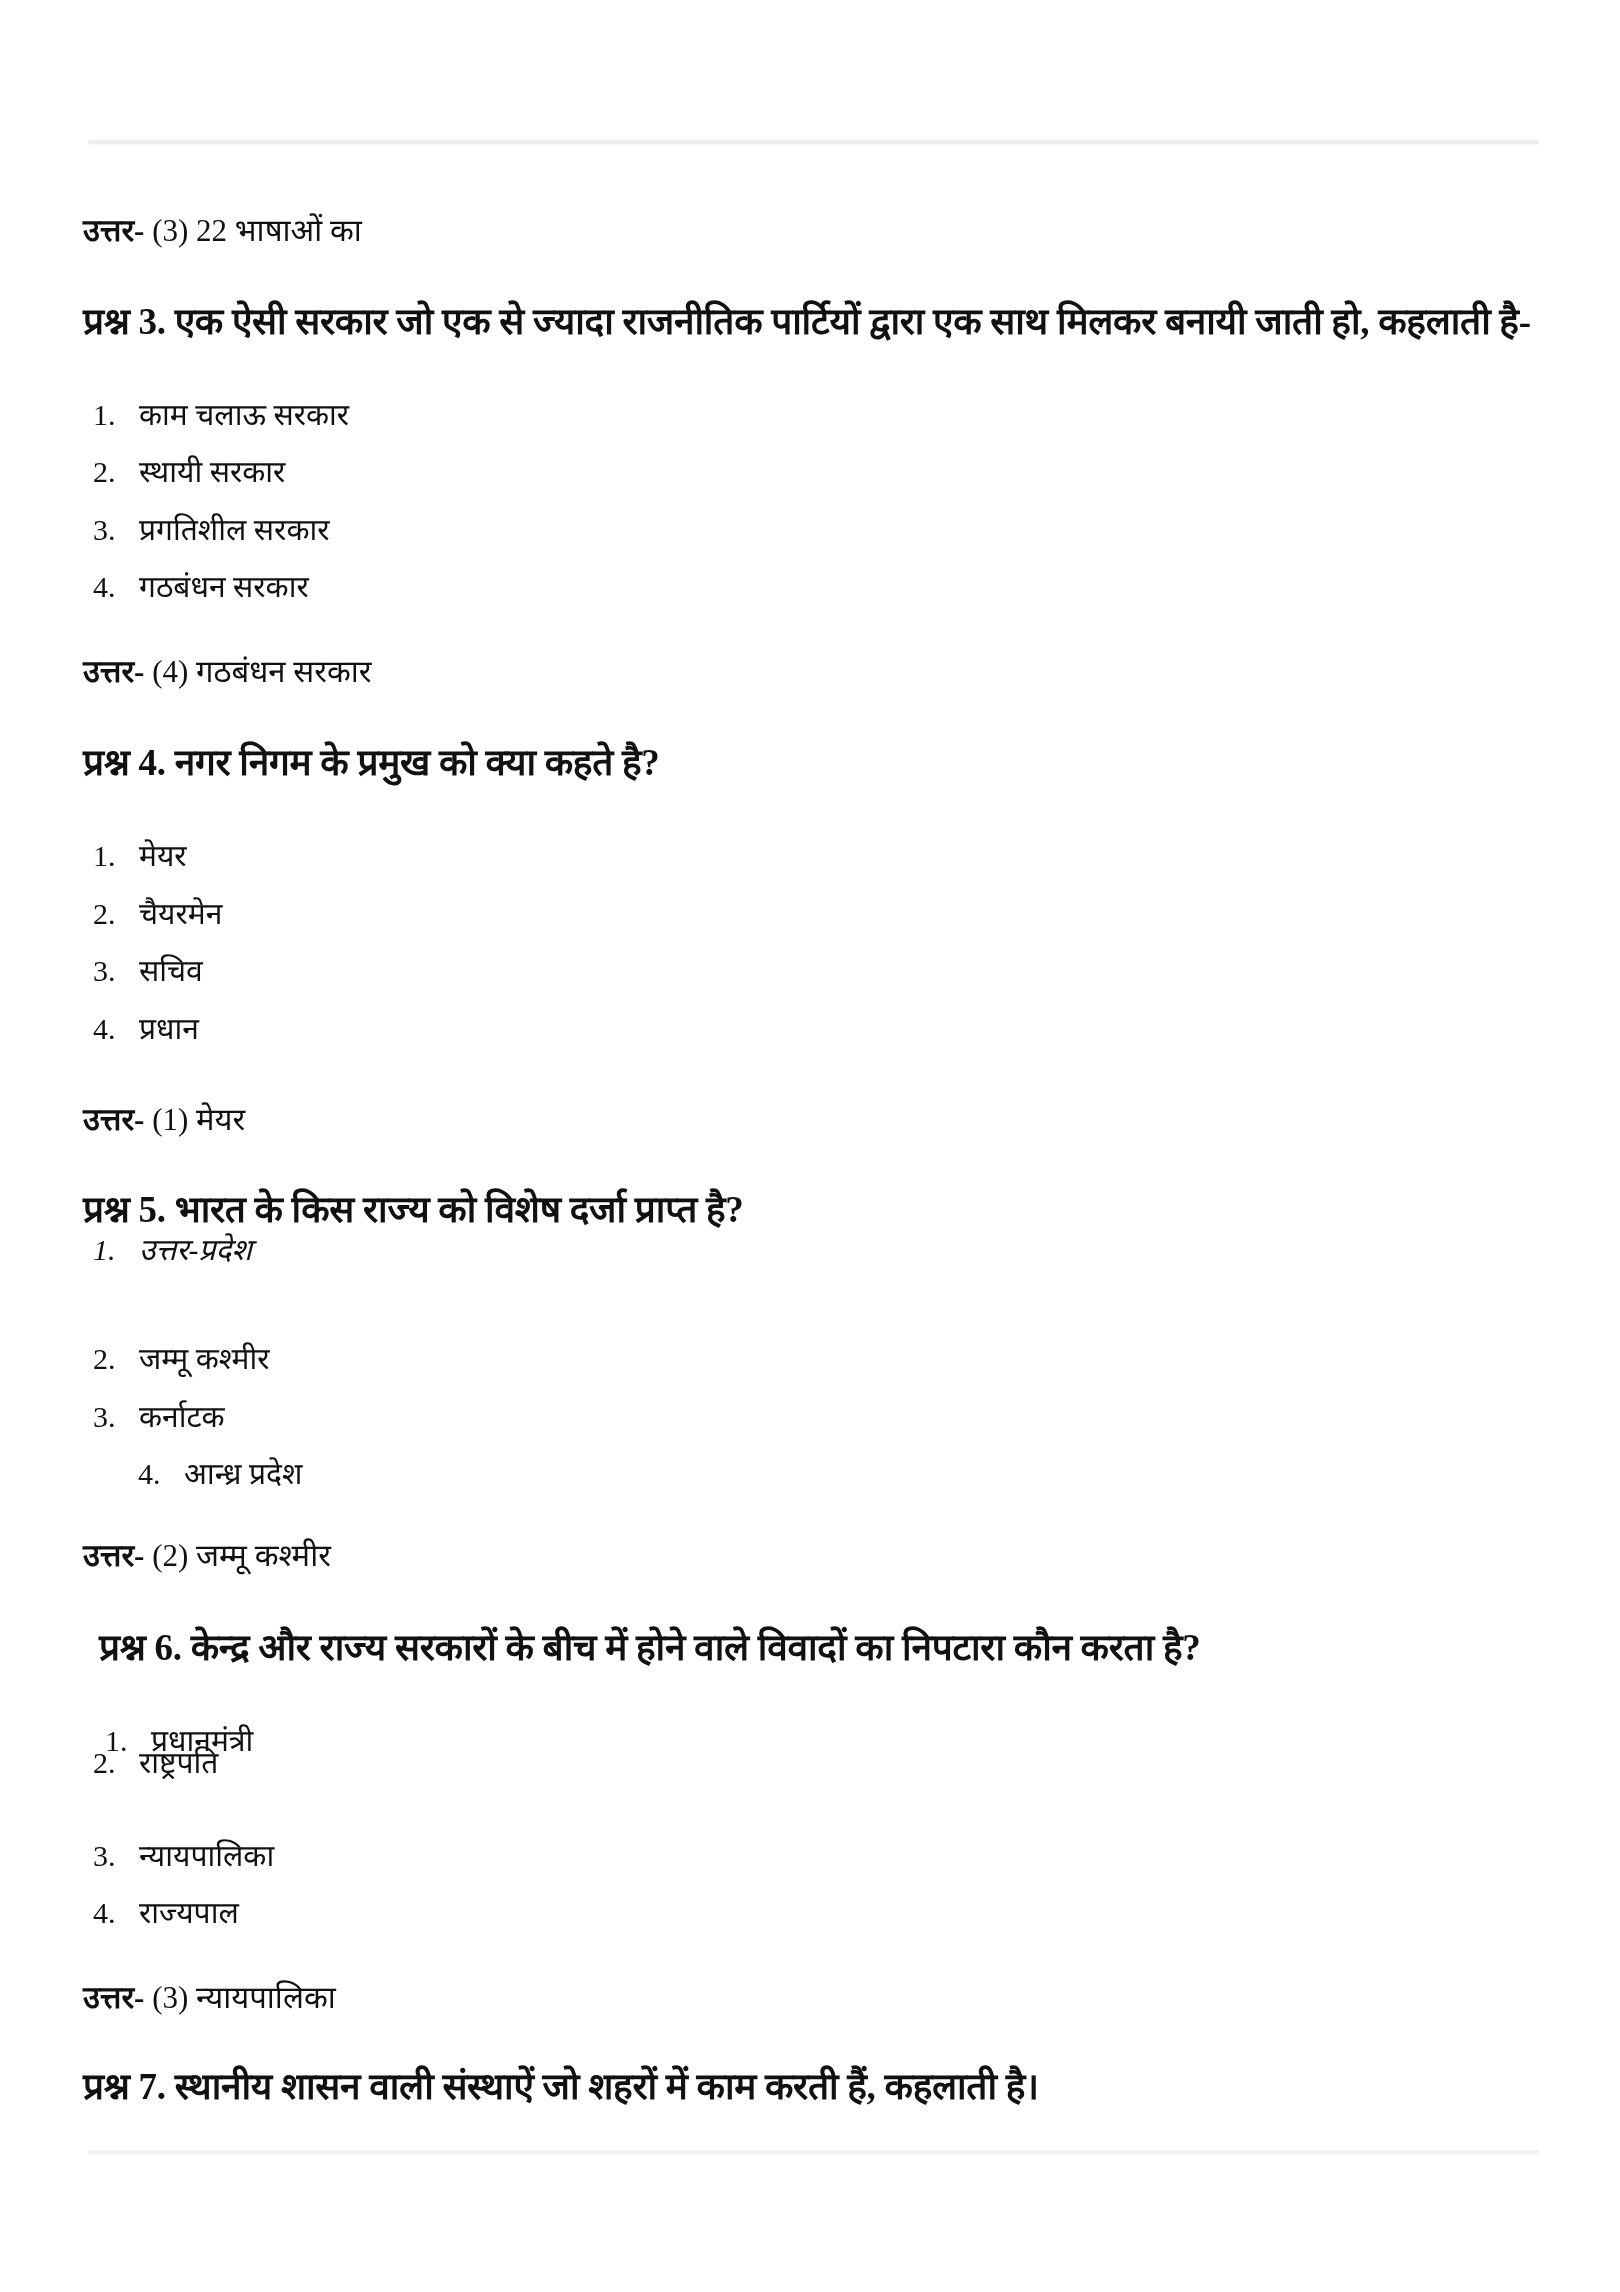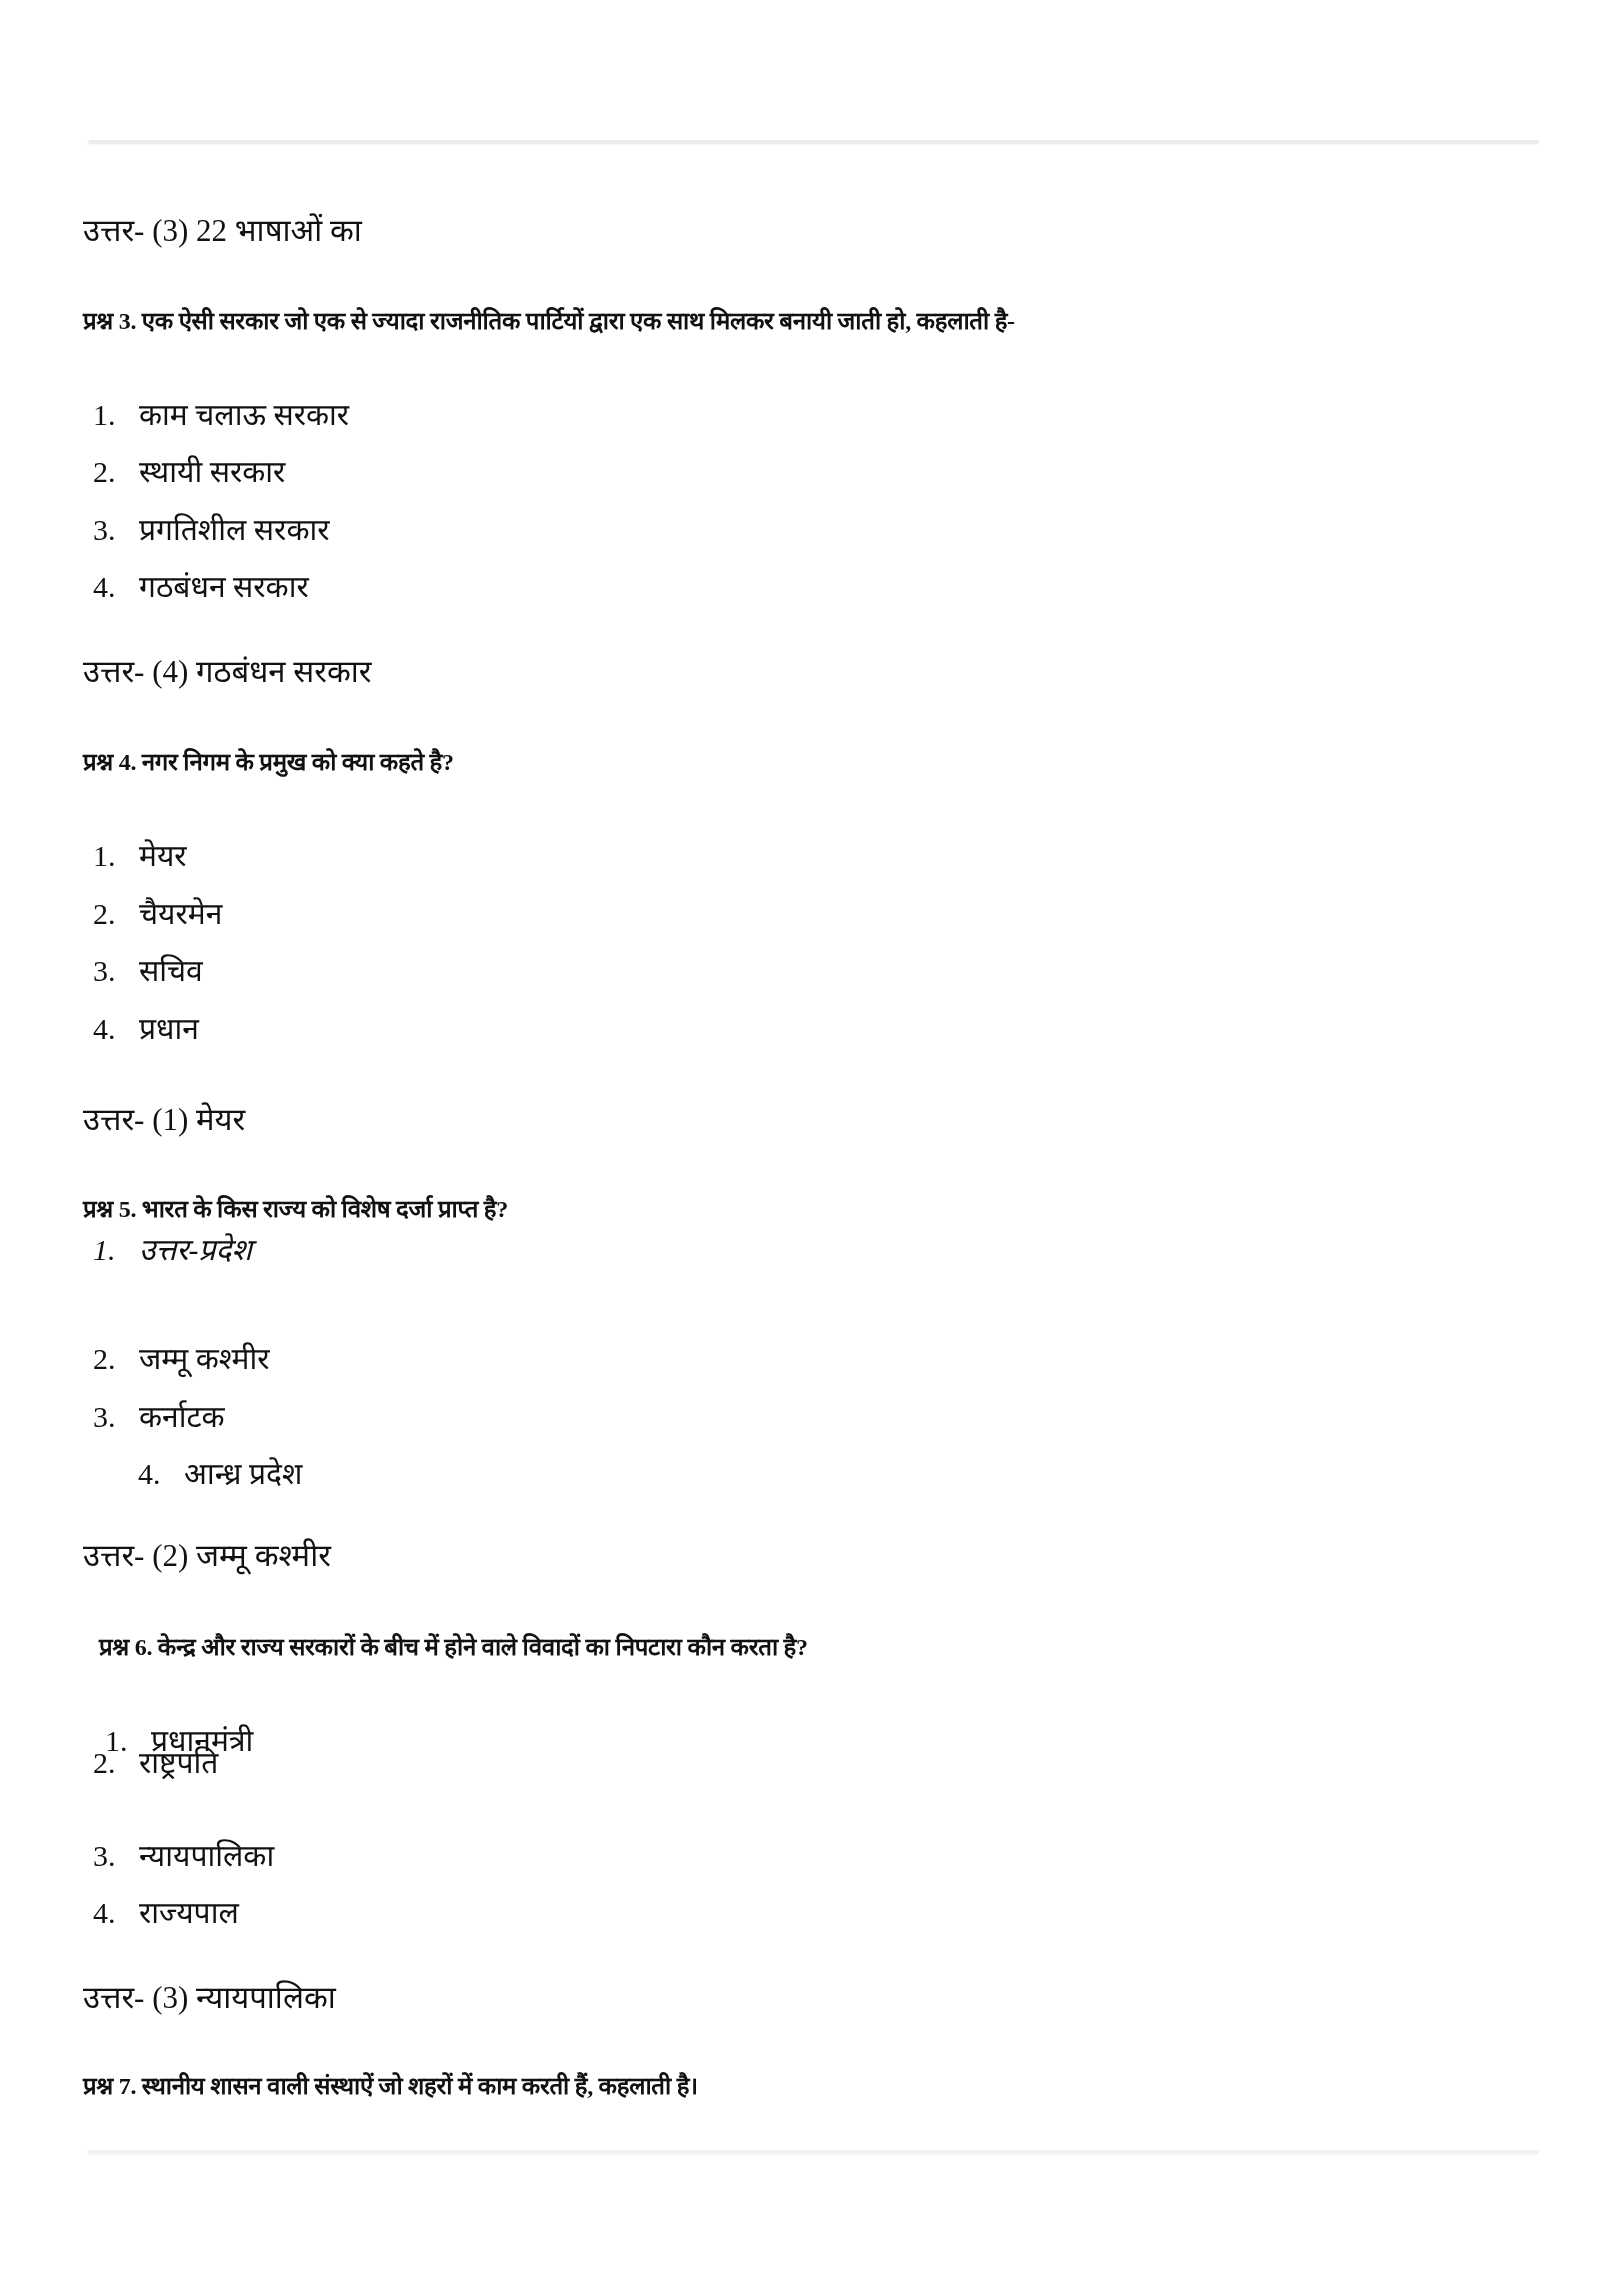--- a/index.html
+++ b/index.html
@@ -1,21 +1,21 @@
 <!DOCTYPE html>
 <html><head>
   <meta charset="utf-8">
   <style>
     html, body { margin: 0; padding: 0; background: #ffffff; }
     body { width: 1620px; height: 2293px; position: relative; overflow: hidden; color: #111111; }
     .divider { position: absolute; left: 88px; width: 1451px; height: 3.9px; background: #ececec; border-radius: 2px; box-shadow: 0 1px 2px rgba(0,0,0,0.04); }
     .line { position: absolute; left: 83px; white-space: nowrap; line-height: 45px; height: 45px; transform: translateY(-22.5px); }
     .answer { font-family: "Liberation Serif", "DejaVu Serif", serif; font-size: 31px; }
-    .answer .label { font-weight: normal; font-family: "Liberation Serif", "DejaVu Serif", serif; }
-    .question { font-family: "Liberation Serif", "DejaVu Serif", serif; font-weight: bold; font-size: 24px; letter-spacing: -0.3px; }
+    .answer .label { font-weight: bold; font-family: "Liberation Serif", "DejaVu Serif", serif; }
+    .question { font-family: "Liberation Serif", "DejaVu Serif", serif; font-weight: bold; font-size: 37px; letter-spacing: -0.3px; }
     .item { position: absolute; left: 93px; white-space: nowrap; line-height: 45px; height: 45px; transform: translateY(-22.5px); font-family: "Liberation Serif", "DejaVu Serif", serif; font-size: 30px; }
     .item .num { display: inline-block; width: 46px; }
   </style>
 </head>
 <body>
 
 <div class="divider" style="top:140px;"></div>
 
 <div class="line answer" style="top:230px;">
   <span class="label">उत्तर-</span>

